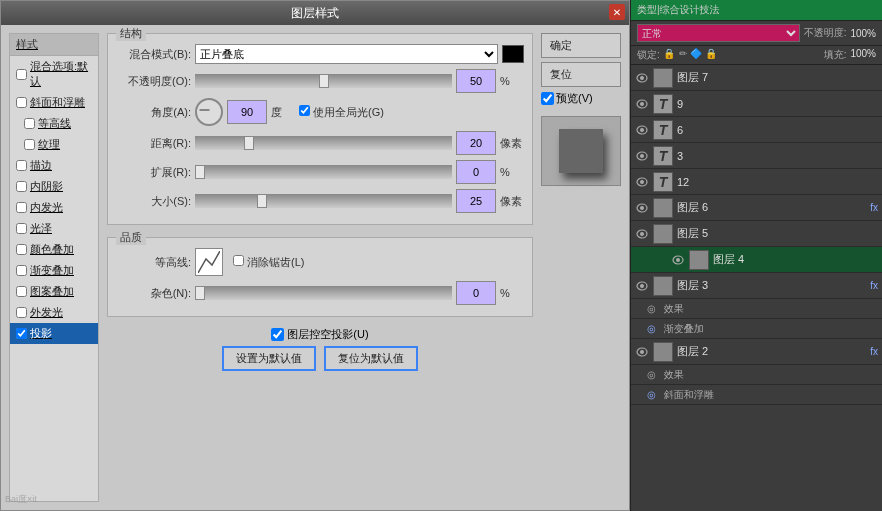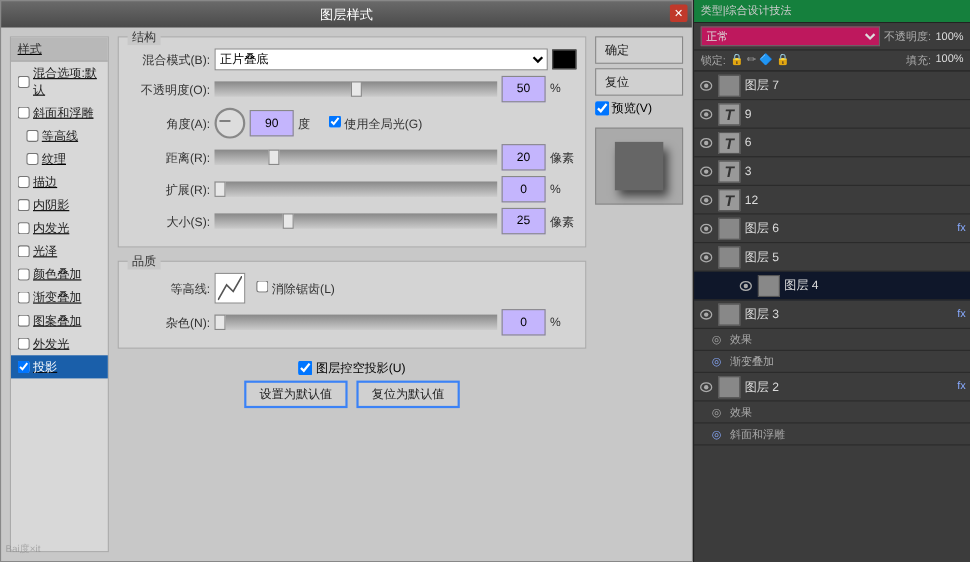--- a/index.html
+++ b/index.html
@@ -415,21 +415,21 @@
       display: flex;
       align-items: center;
       padding: 2px 4px;
       height: 26px;
       border-bottom: 1px solid #2a2a2a;
       cursor: pointer;
       gap: 4px;
     }
 
     .layer-item.active {
-      background: #0f172a;
+      background: #14532d;
       padding-left: 40px;
     }
 
     .layer-eye {
       width: 14px;
       height: 14px;
       display: flex;
       align-items: center;
       justify-content: center;
       cursor: pointer;

